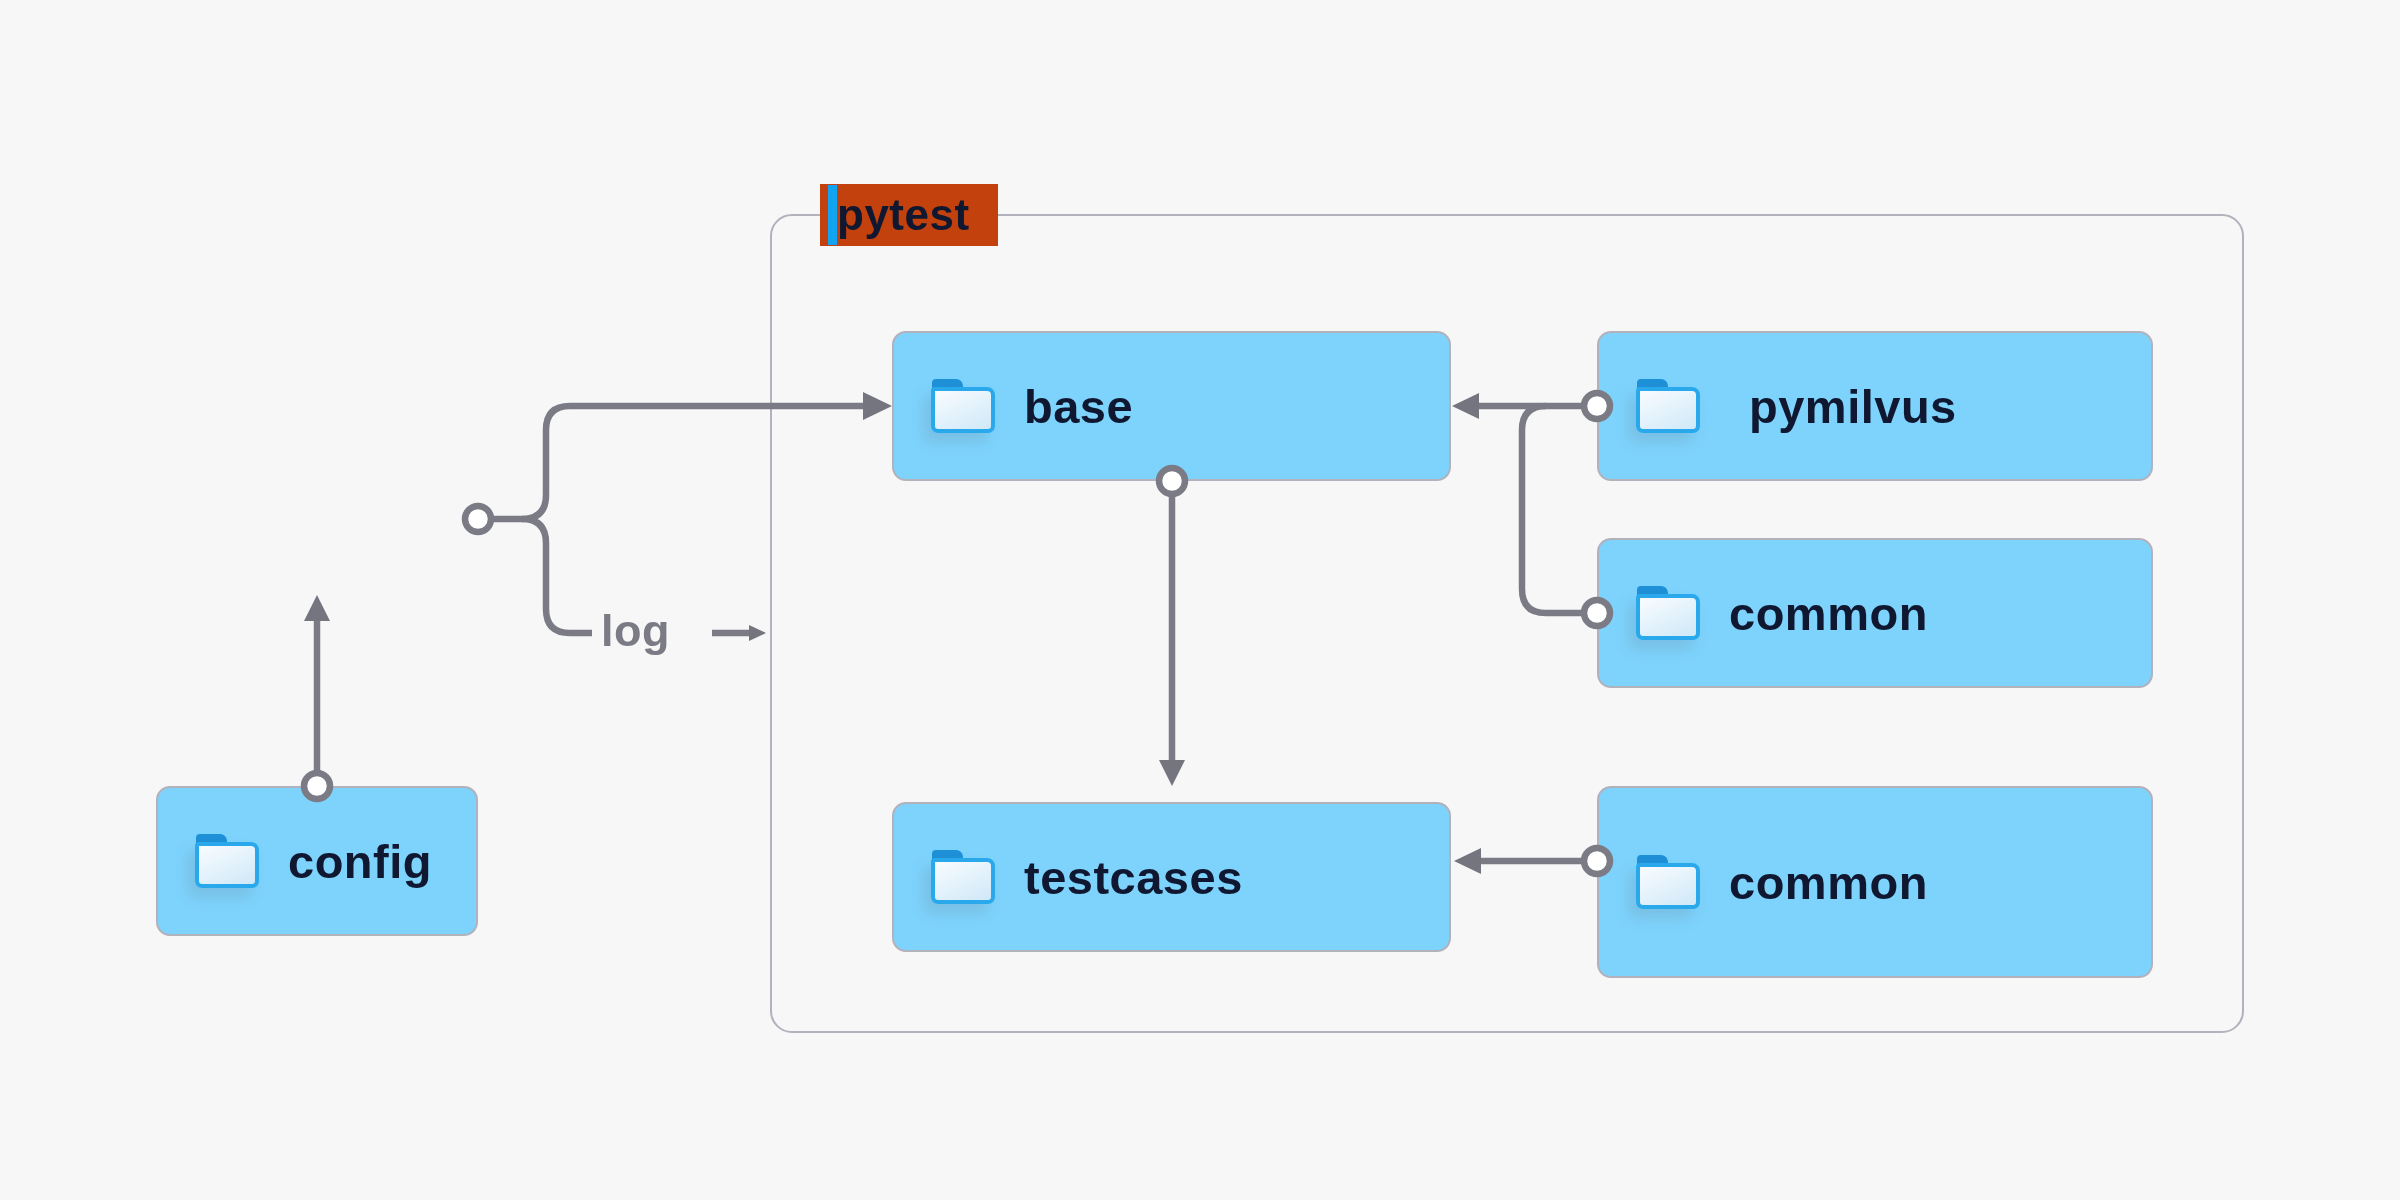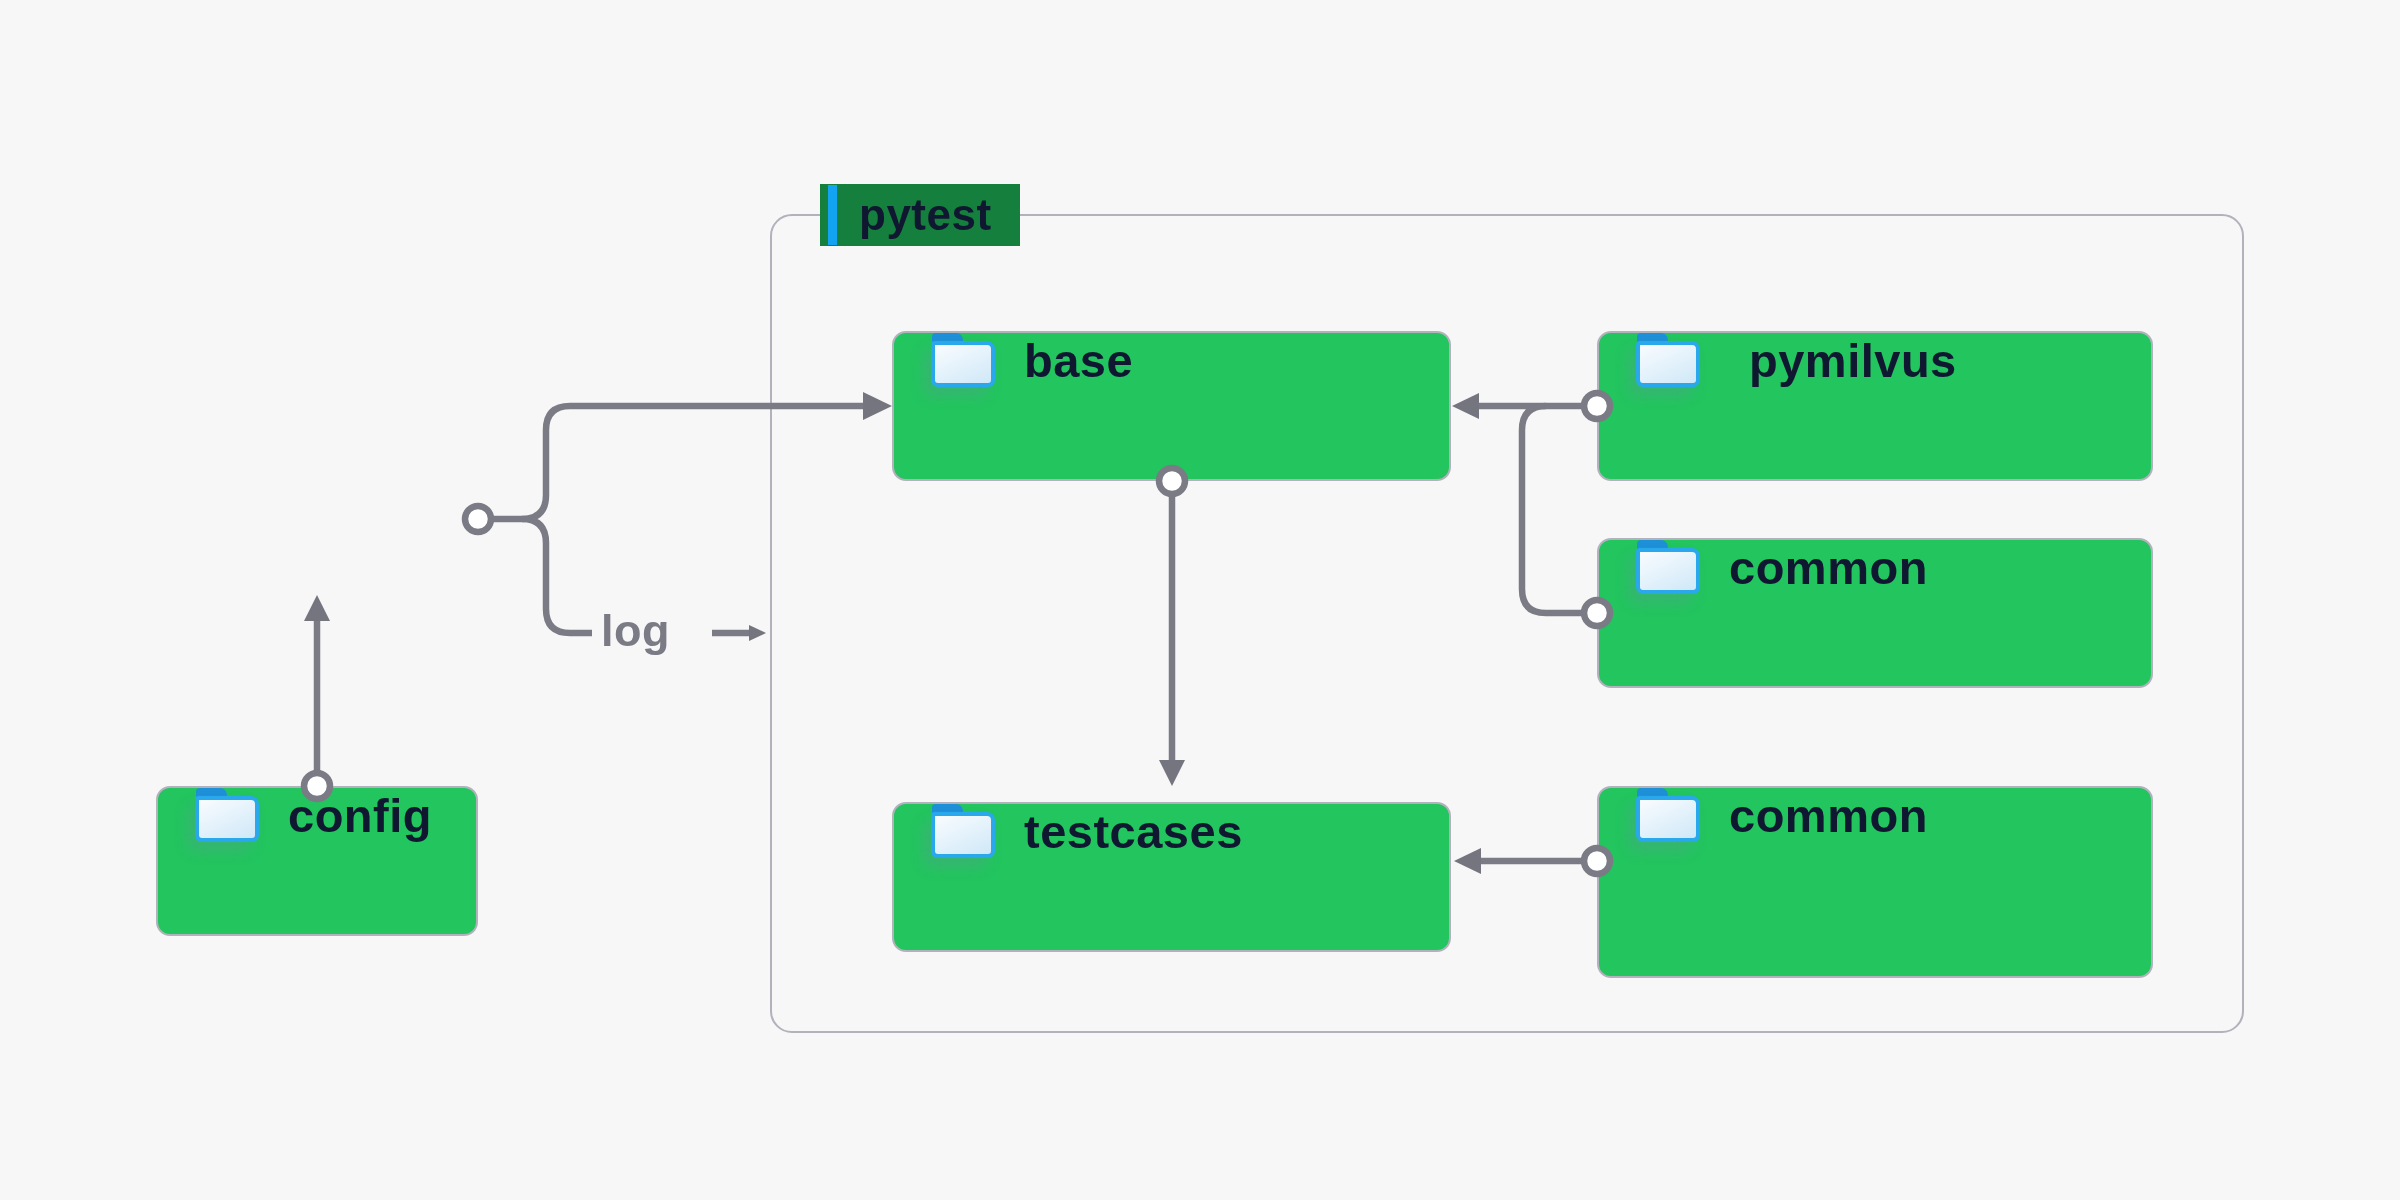--- a/index.html
+++ b/index.html
@@ -23,45 +23,45 @@
     border: 2.5px solid #b2b2bd;
     border-radius: 22px;
     z-index: 1;
   }
   .group-label {
     position: absolute;
     top: -32px; left: 48px;
     height: 62px;
     display: flex;
     align-items: center;
-    gap: 22px;
-    background: #15803d;
+    background: #c2410c;
     padding: 0 28px 0 8px;
   }
   .accent-bar {
     width: 9px; height: 60px;
     background: #12a4f0;
     flex: none;
   }
   .group-label-text {
     font-size: 44px;
     font-weight: 700;
     color: #101730;
     letter-spacing: 0.5px;
     line-height: 62px;
     white-space: nowrap;
   }
 
   
   .node {
     position: absolute;
-    background: #22c55e;
+    background: #7dd3fc;
     border: 2.5px solid #b2b2bd;
     border-radius: 14px;
     display: flex;
+    align-items: center;
     padding-left: 37px;
     box-sizing: border-box;
     z-index: 2;
   }
   .node-label {
     font-size: 47px;
     font-weight: 700;
     color: #101730;
     letter-spacing: 0.5px;
     white-space: nowrap;

